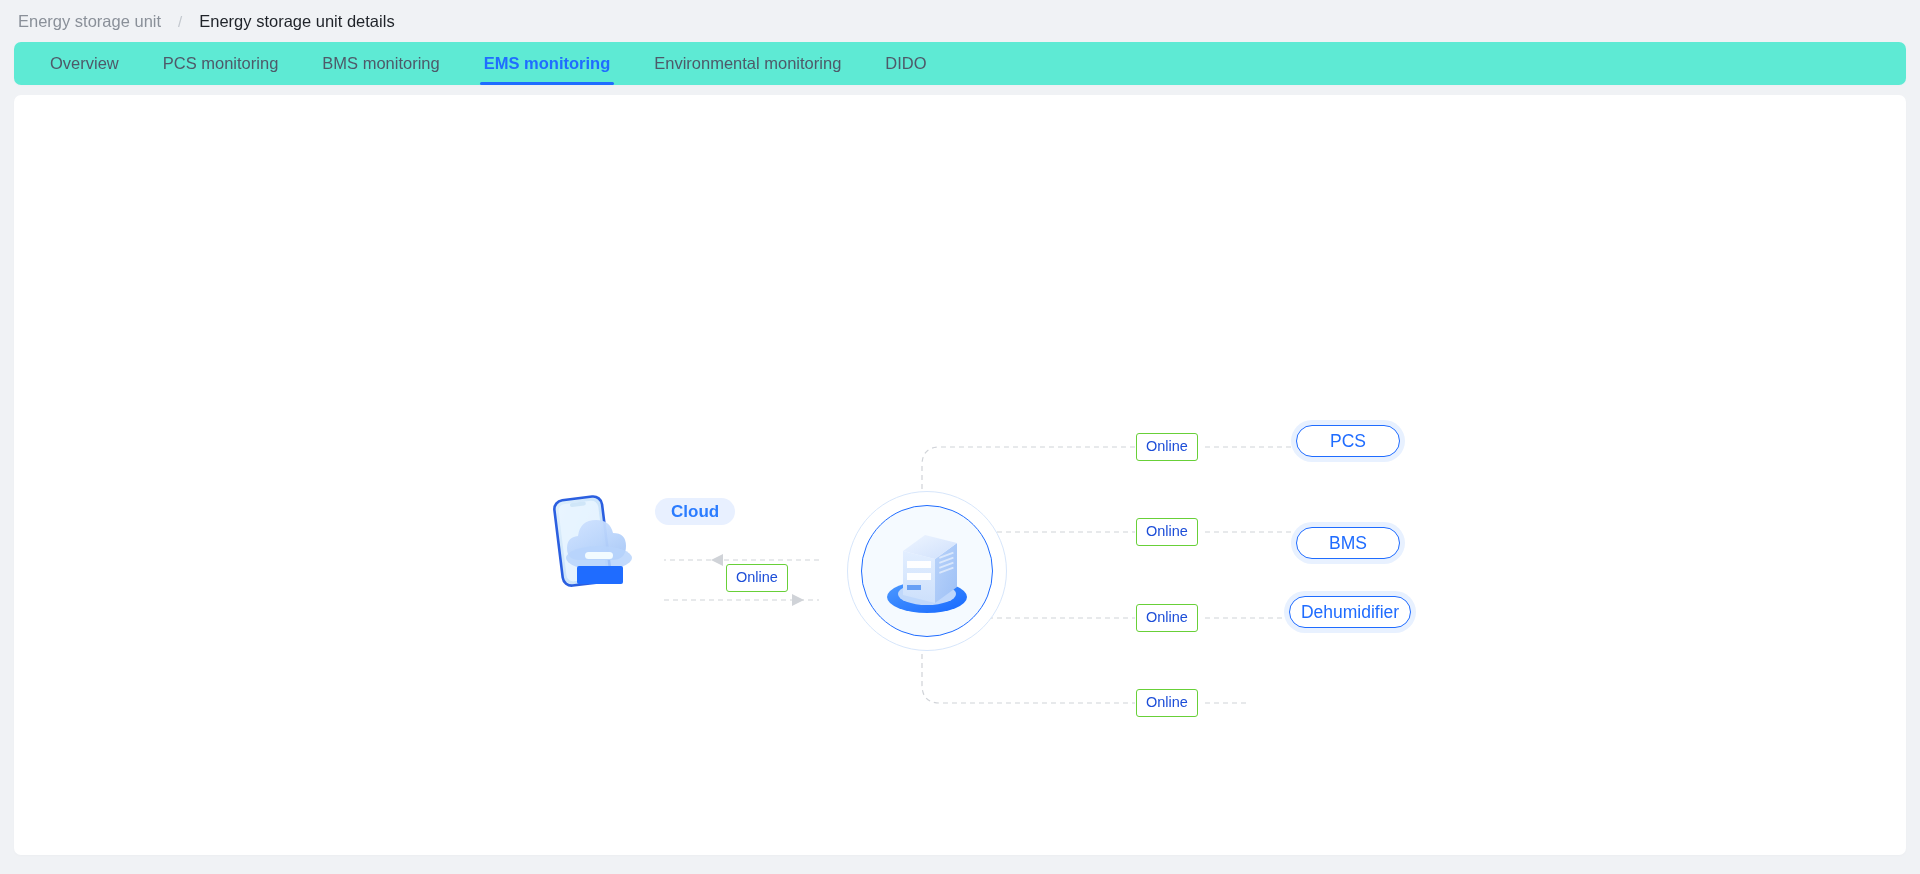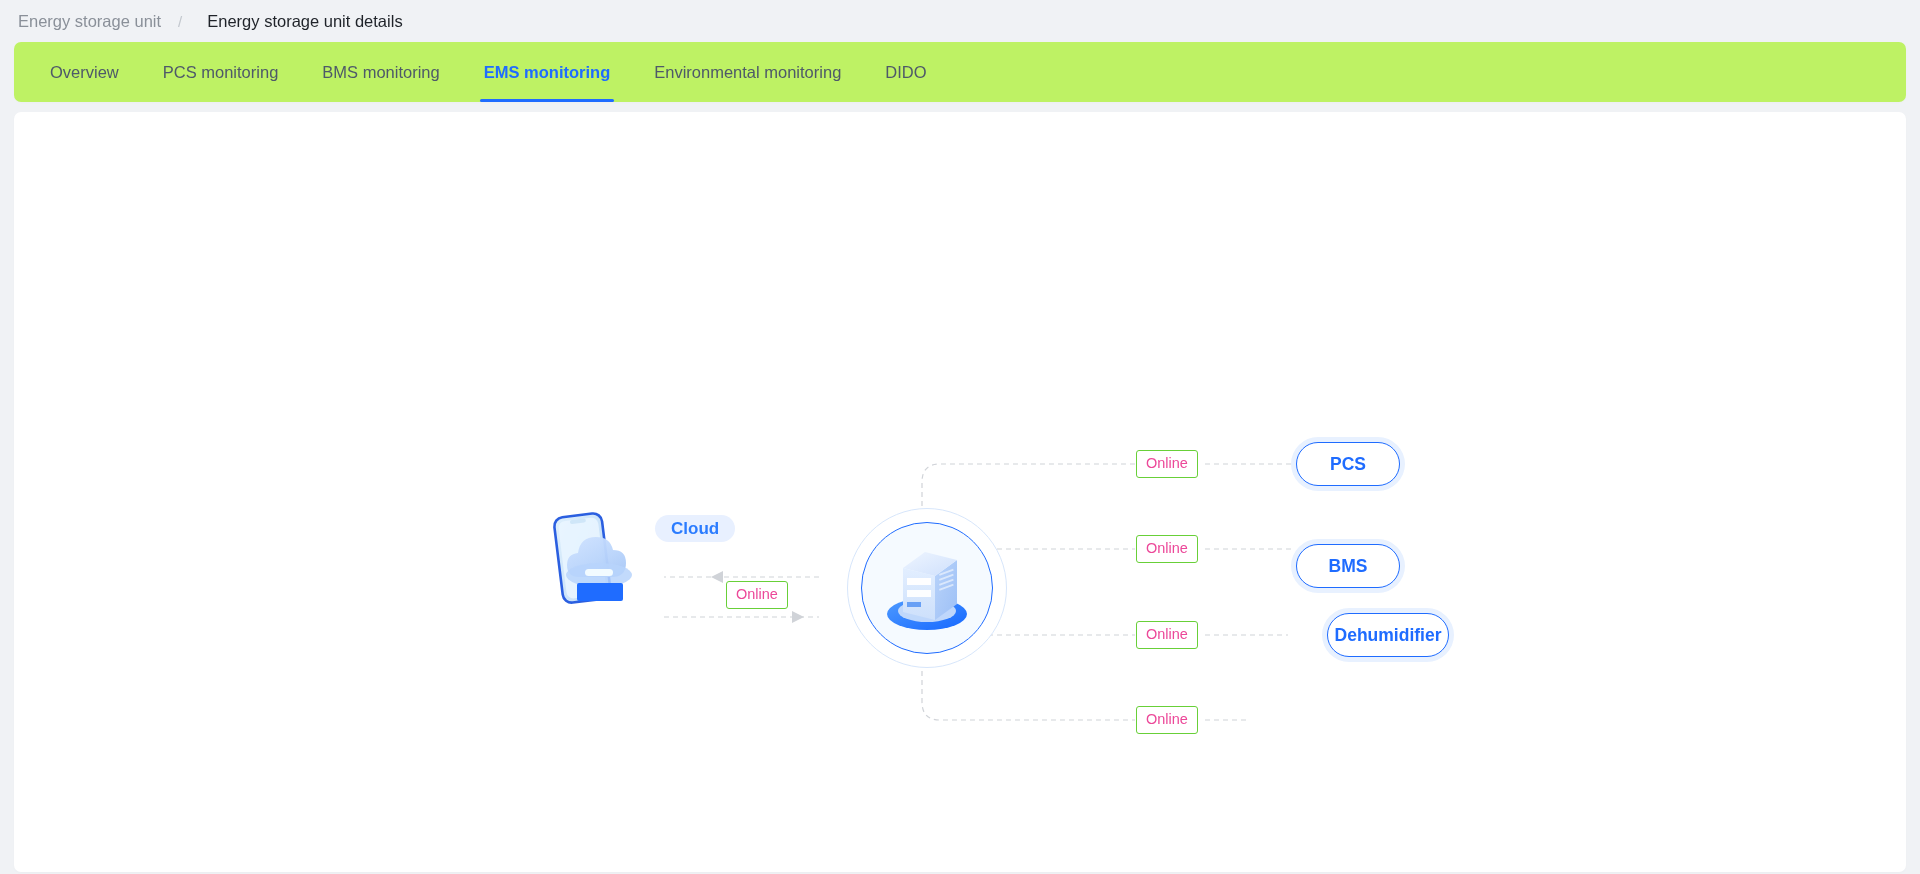--- a/index.html
+++ b/index.html
@@ -29,29 +29,28 @@
   .crumb-parent {
     color: #8a9099;
     cursor: pointer;
   }
   .crumb-sep {
     color: #c2c7ce;
     font-size: 15px;
   }
   .crumb-current {
     color: #1f2329;
-    margin-left: 8px;
   }
 
   
   .tab-card {
     margin: 0 14px;
-    background: #bef264;
+    background: #5eead4;
     border-radius: 7px;
-    height: 60px;
+    height: 43px;
     display: flex;
     align-items: stretch;
     padding: 0 0 0 14px;
     box-shadow: 0 1px 2px rgba(0,0,0,0.015);
   }
   .tab {
     position: relative;
     display: flex;
     align-items: center;
     padding: 0 22px;
@@ -152,41 +151,41 @@
     left: 26px;
     top: 24px;
     width: 108px;
     height: 112px;
   }
 
   
   .badge {
     position: absolute;
     border: 1px solid #68d038;
-    color: #ec4899;
+    color: #1d4ed8;
     background: #ffffff;
     font-size: 14.5px;
     line-height: 1;
     padding: 5px 9px 6px 9px;
     border-radius: 3px;
     white-space: nowrap;
   }
 
   
   .device {
     position: absolute;
     display: flex;
     align-items: center;
     justify-content: center;
-    height: 44px;
+    height: 32px;
     border: 1.6px solid #1f6cff;
     border-radius: 24px;
     background: #ffffff;
     color: #1f6cff;
-    font-weight: bold;
+    font-weight: normal;
     font-size: 17.5px;
     white-space: nowrap;
     padding: 0 22px;
     box-shadow: 0 0 0 5px #e8f1ff;
     cursor: pointer;
   }
 </style>
 </head>
 <body>
 
@@ -316,16 +315,16 @@
       </div>
     </div>
 
     <div class="badge" style="left:1122px; top:338px;">Online</div>
     <div class="badge" style="left:1122px; top:423px;">Online</div>
     <div class="badge" style="left:1122px; top:509px;">Online</div>
     <div class="badge" style="left:1122px; top:594px;">Online</div>
 
     <div class="device" style="left:1282px; top:330px; width:104px;">PCS</div>
     <div class="device" style="left:1282px; top:432px; width:104px;">BMS</div>
-    <div class="device" style="left:1313px; top:501px; width:122px;">Dehumidifier</div>
+    <div class="device" style="left:1275px; top:501px; width:122px;">Dehumidifier</div>
 
   </div>
 </div>
 
 </body></html>

